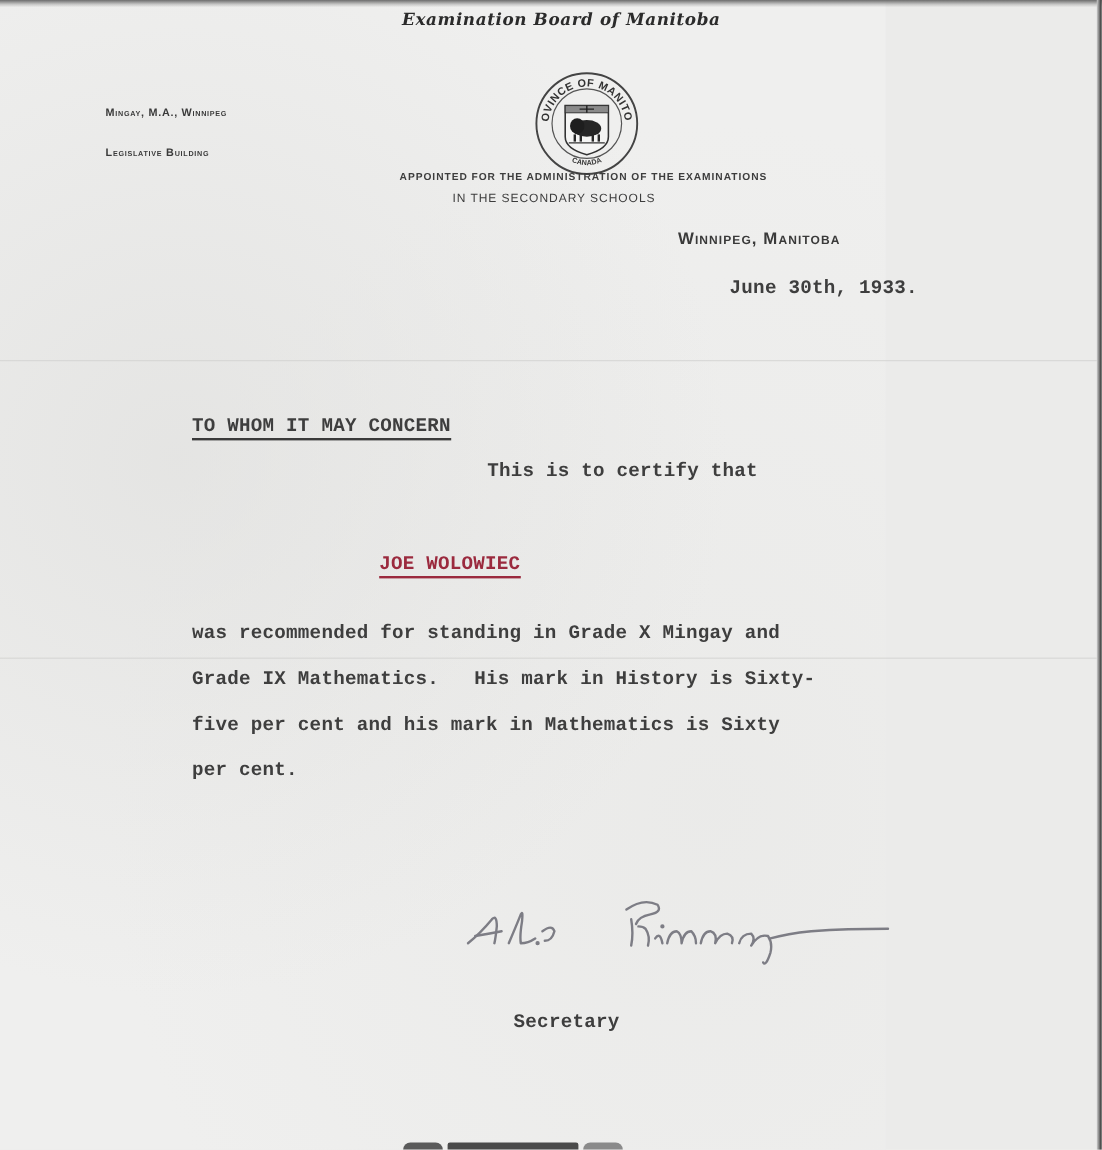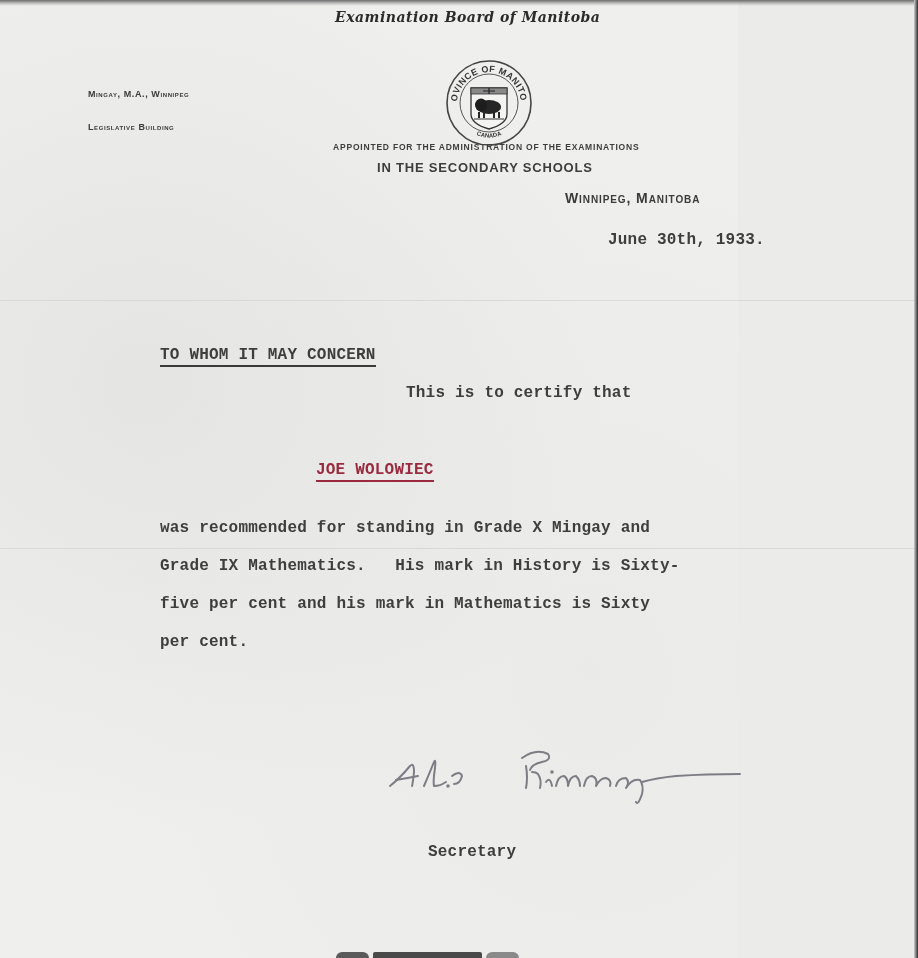--- a/index.html
+++ b/index.html
@@ -72,22 +72,22 @@
       font-family: "Liberation Sans", sans-serif;
       font-size: 8.5px;
       font-weight: bold;
       color: #3d3d3d;
       letter-spacing: 0.8px;
       margin-left: 40px;
     }
     .schools {
       left: 377px; top: 160px;
       font-family: "Liberation Sans", sans-serif;
-      font-size: 13px;
-      font-weight: bold;
+      font-size: 10px;
+      font-weight: normal;
       color: #3d3d3d;
       letter-spacing: 0.8px;
     }
     .location {
       left: 565px; top: 190px;
       font-family: "Liberation Sans", sans-serif;
       font-size: 14px;
       font-variant: small-caps;
       font-weight: bold;
       color: #3a3a3a;

